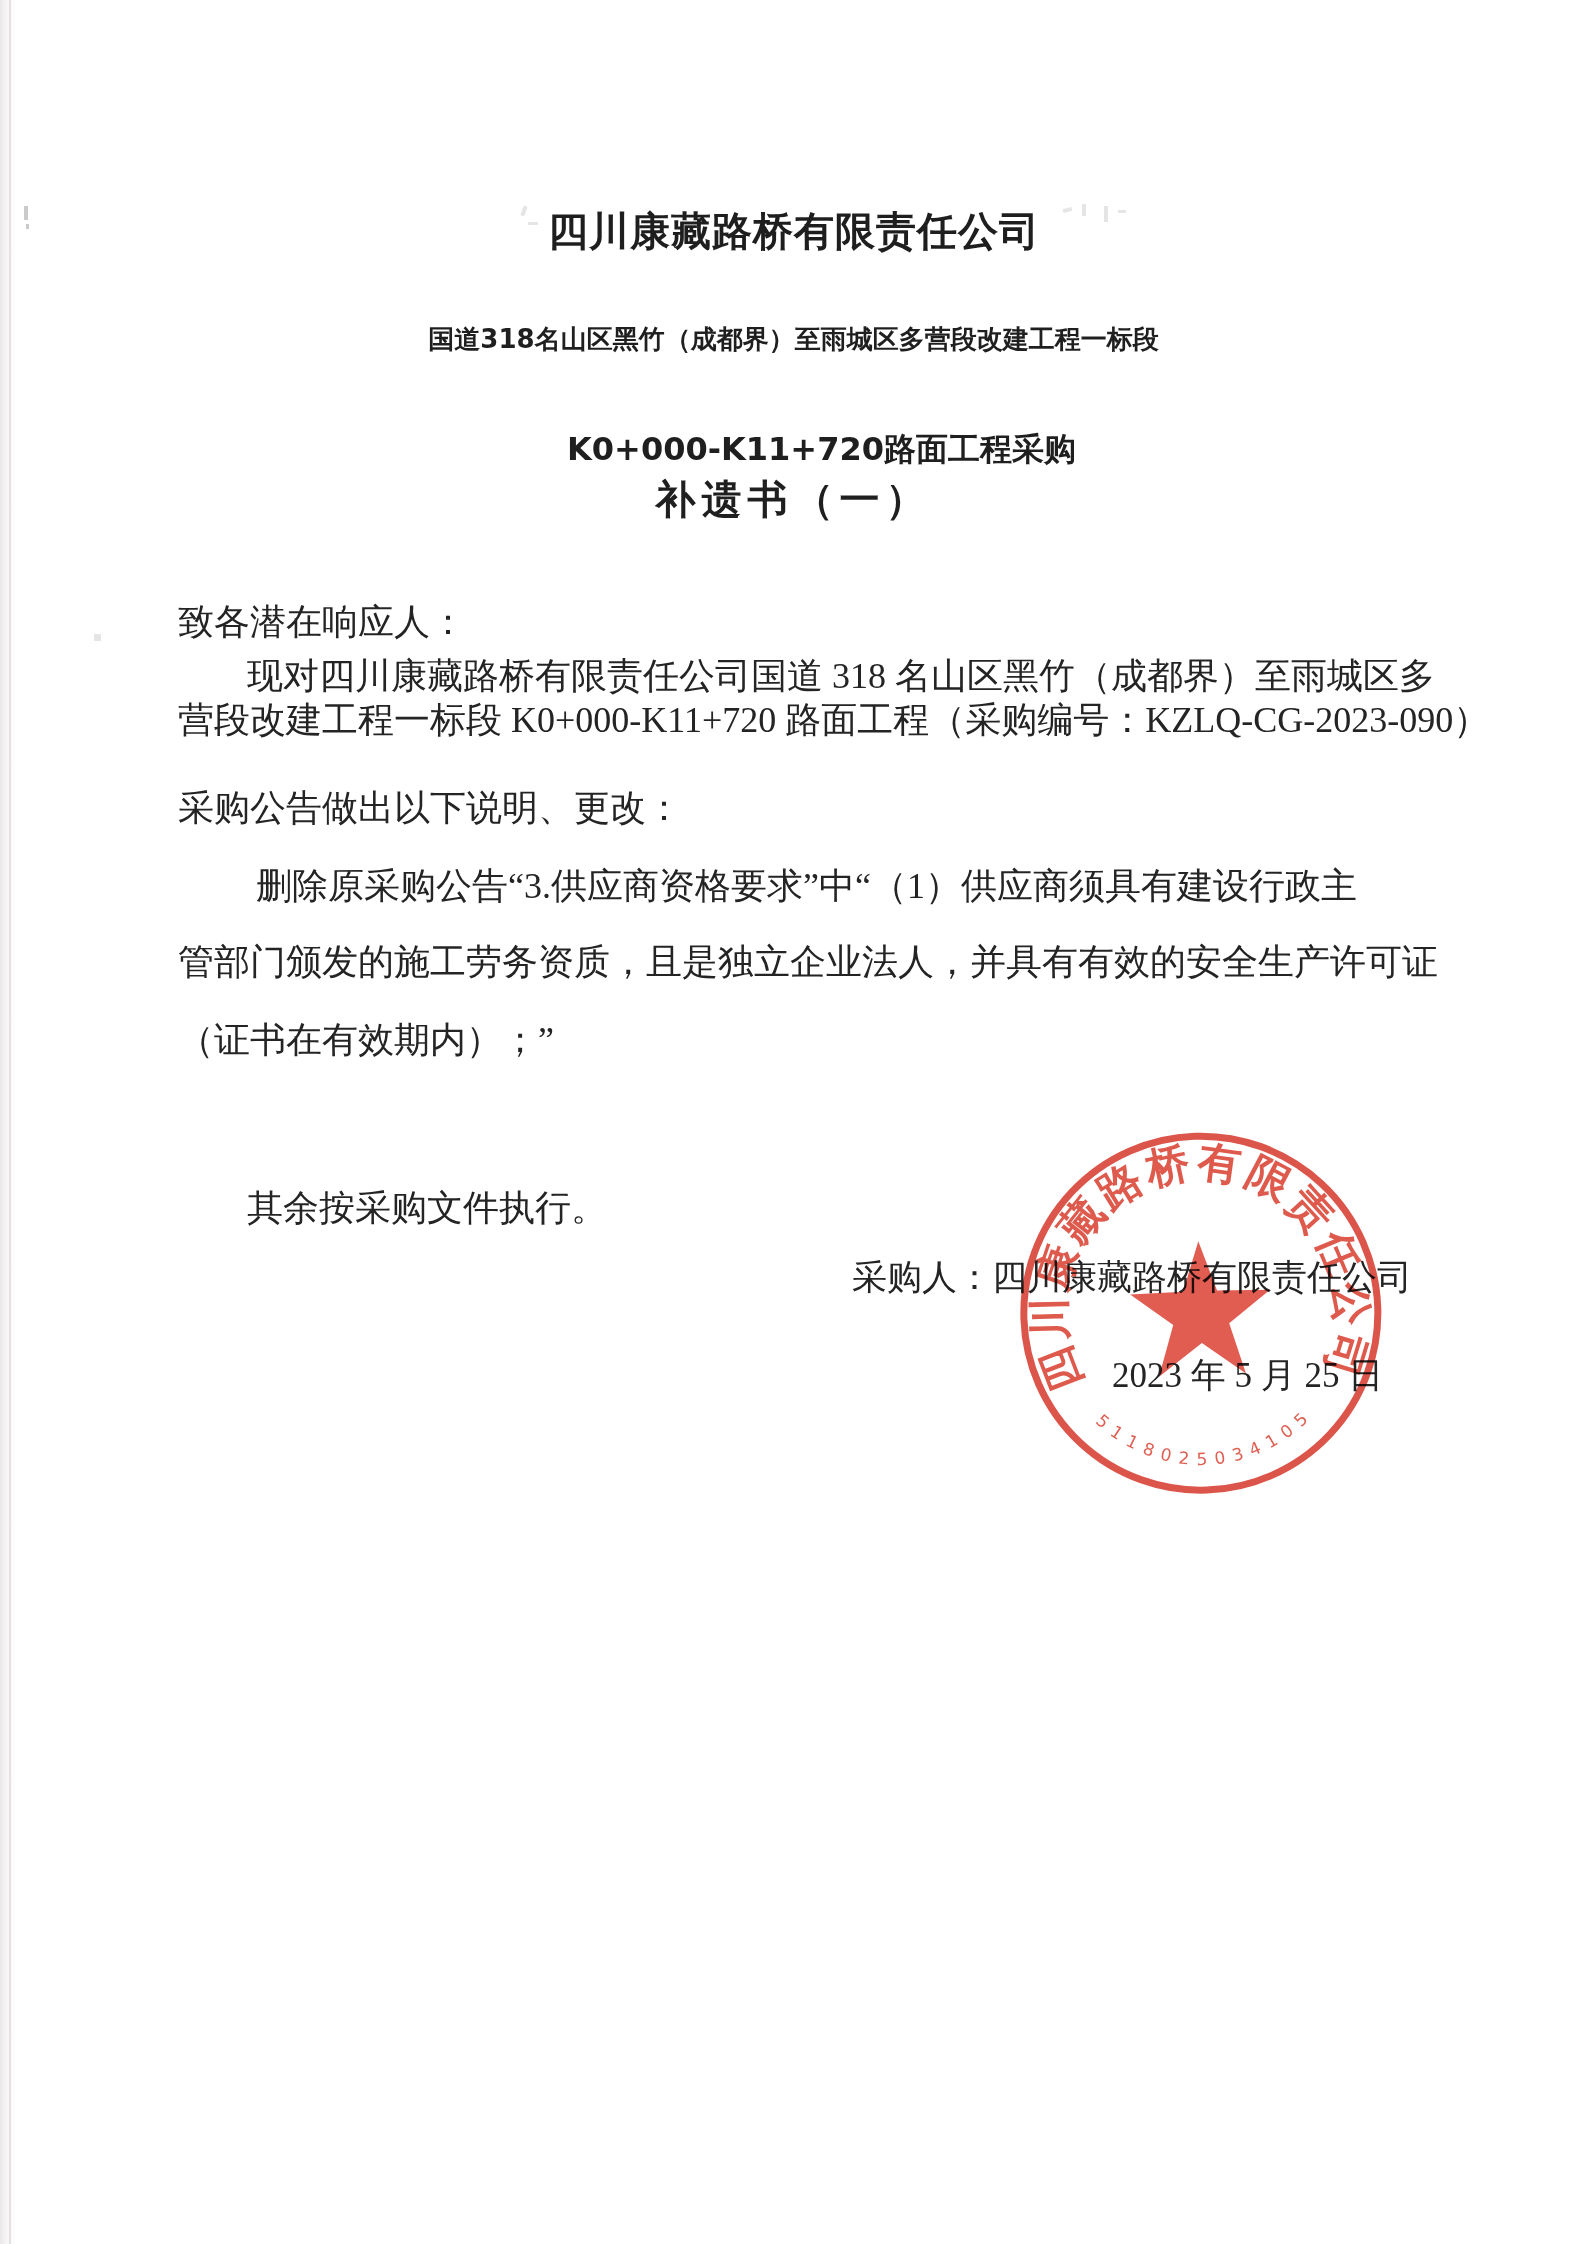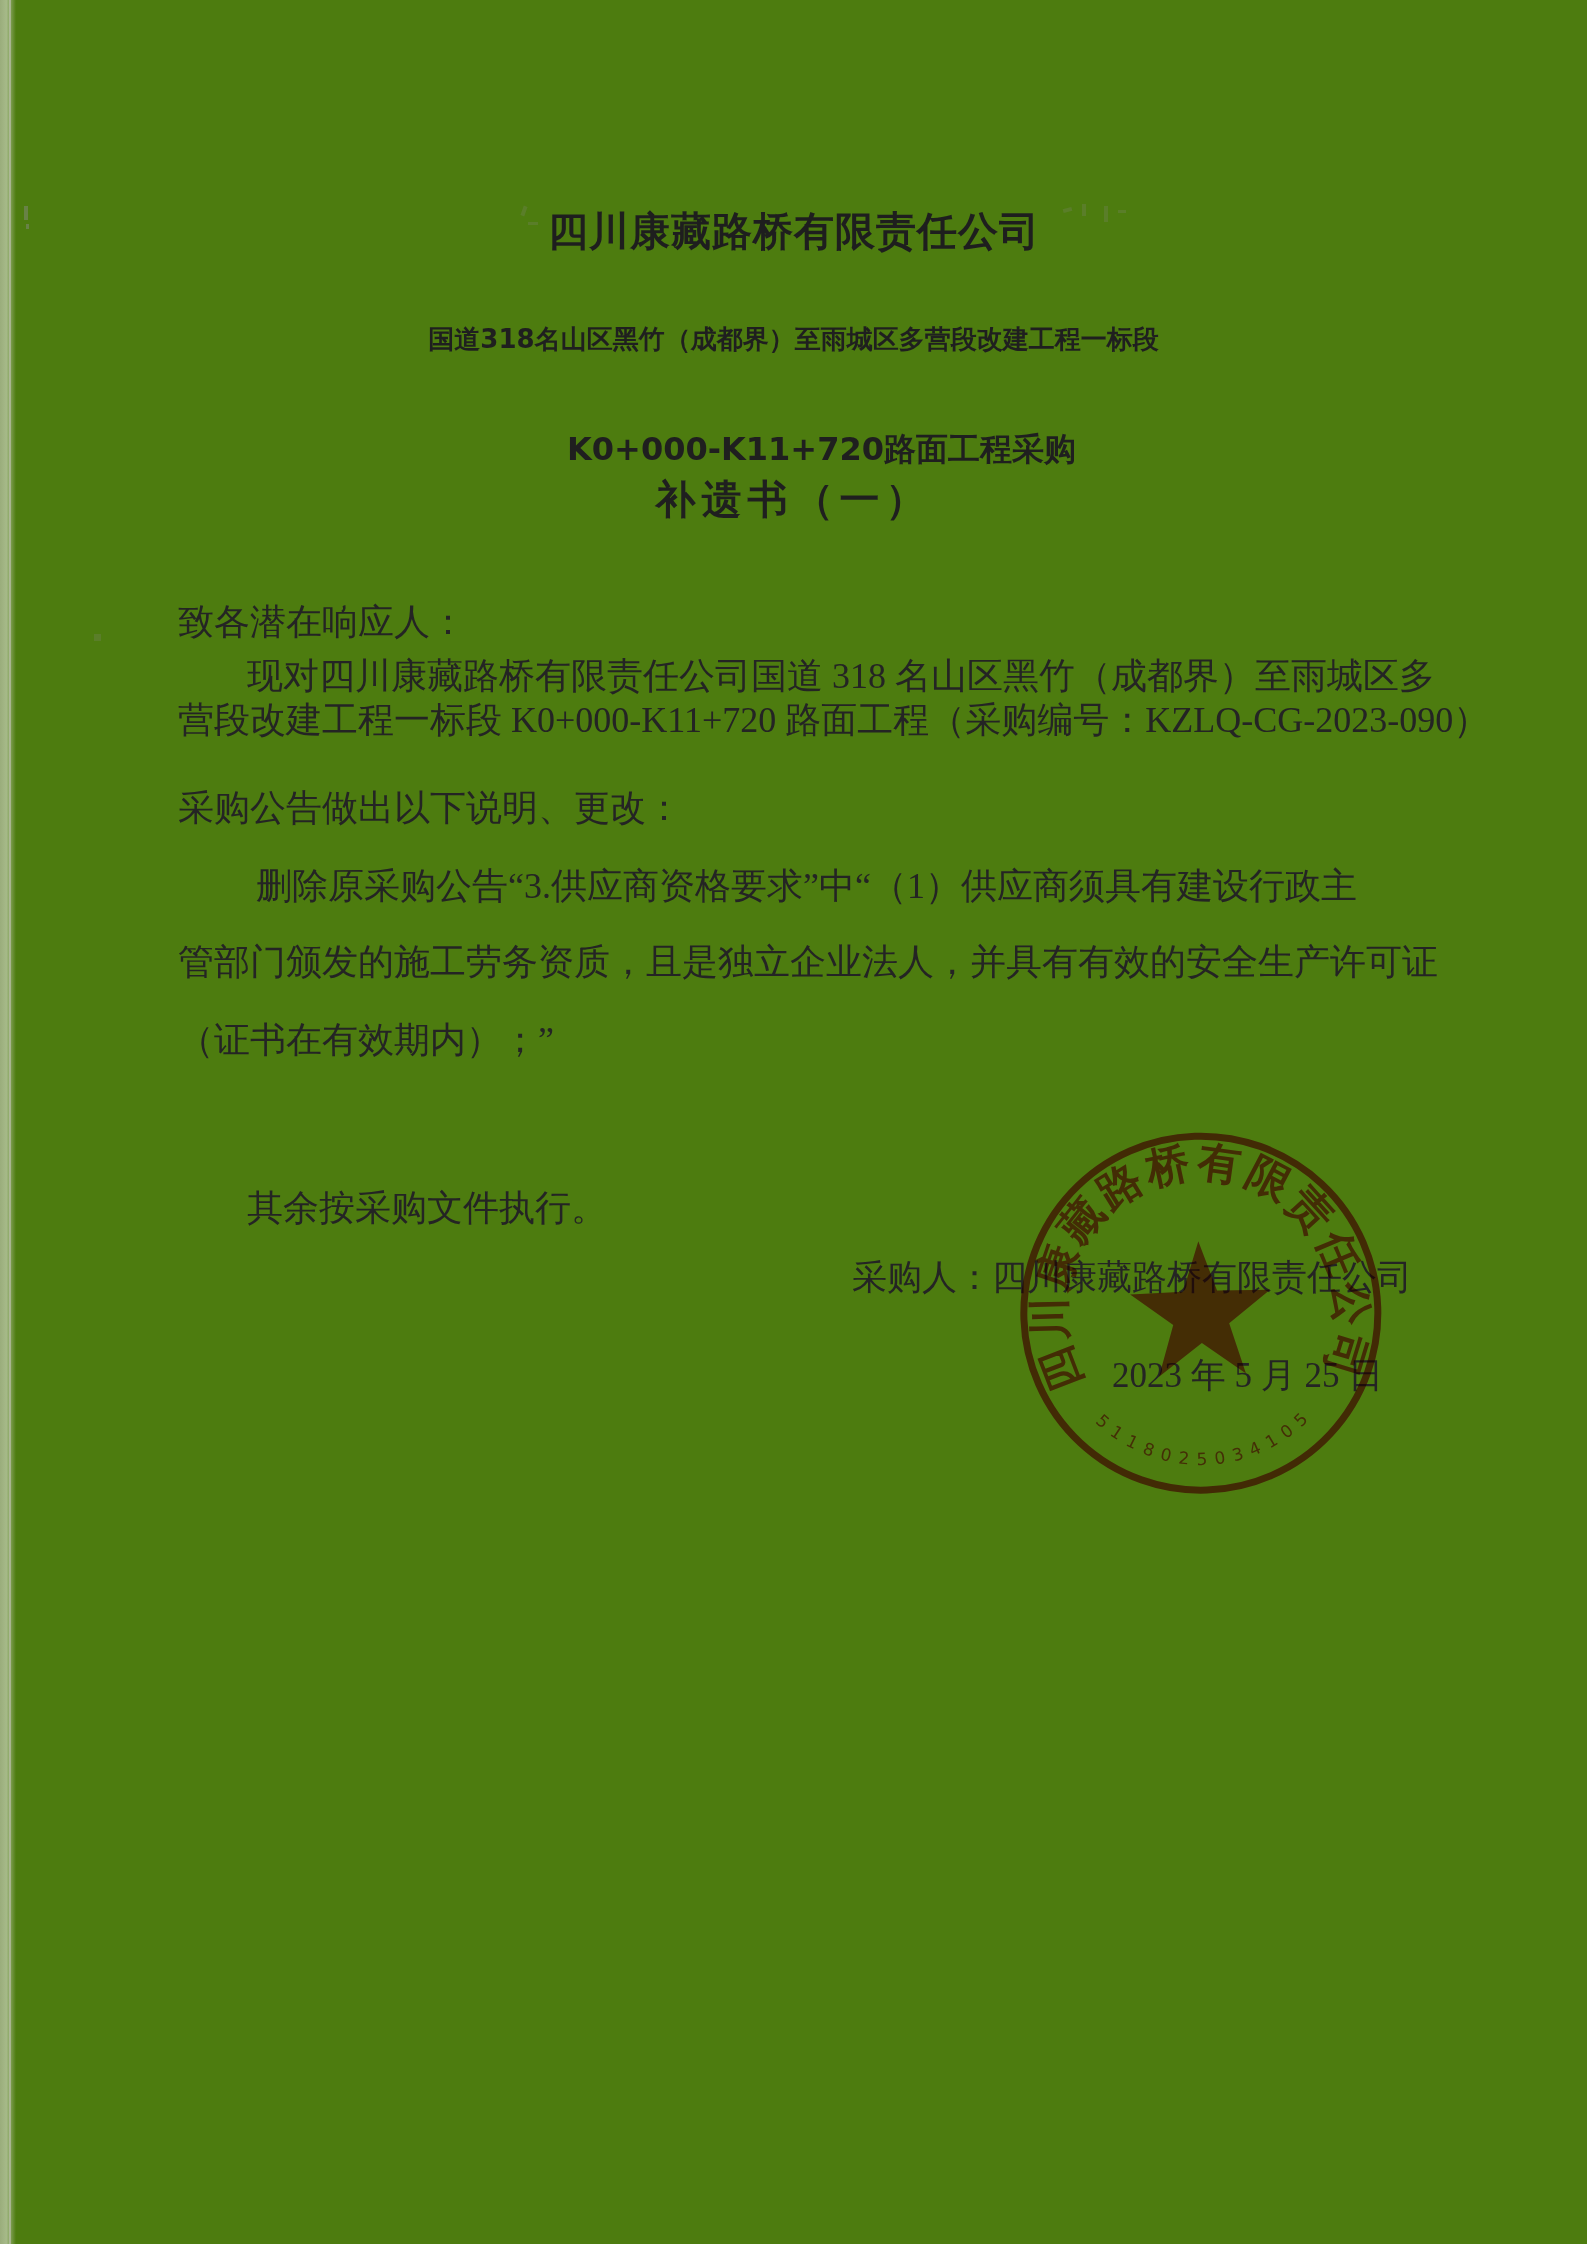--- a/index.html
+++ b/index.html
@@ -1,20 +1,20 @@
 <!DOCTYPE html>
 <html><head>
 <meta charset="utf-8">
 <style>
   html,body{margin:0;padding:0;background:#e9e7e6;}
   .page{
     position:relative;
     width:1587px;height:2244px;
     margin:0 auto;
-    background:#4d7c0f;
+    background:#ffffff;
     overflow:hidden;
     font-family:"Liberation Serif","DejaVu Serif",serif;
     color:#262626;
     text-decoration:underline;
   }
   
   .edge-shade{
     position:absolute;left:0;top:0;width:16px;height:100%;
     background:linear-gradient(to right,#d9d5d4 0,#efecec 40%,rgba(253,251,250,0) 100%);
     opacity:.55;

